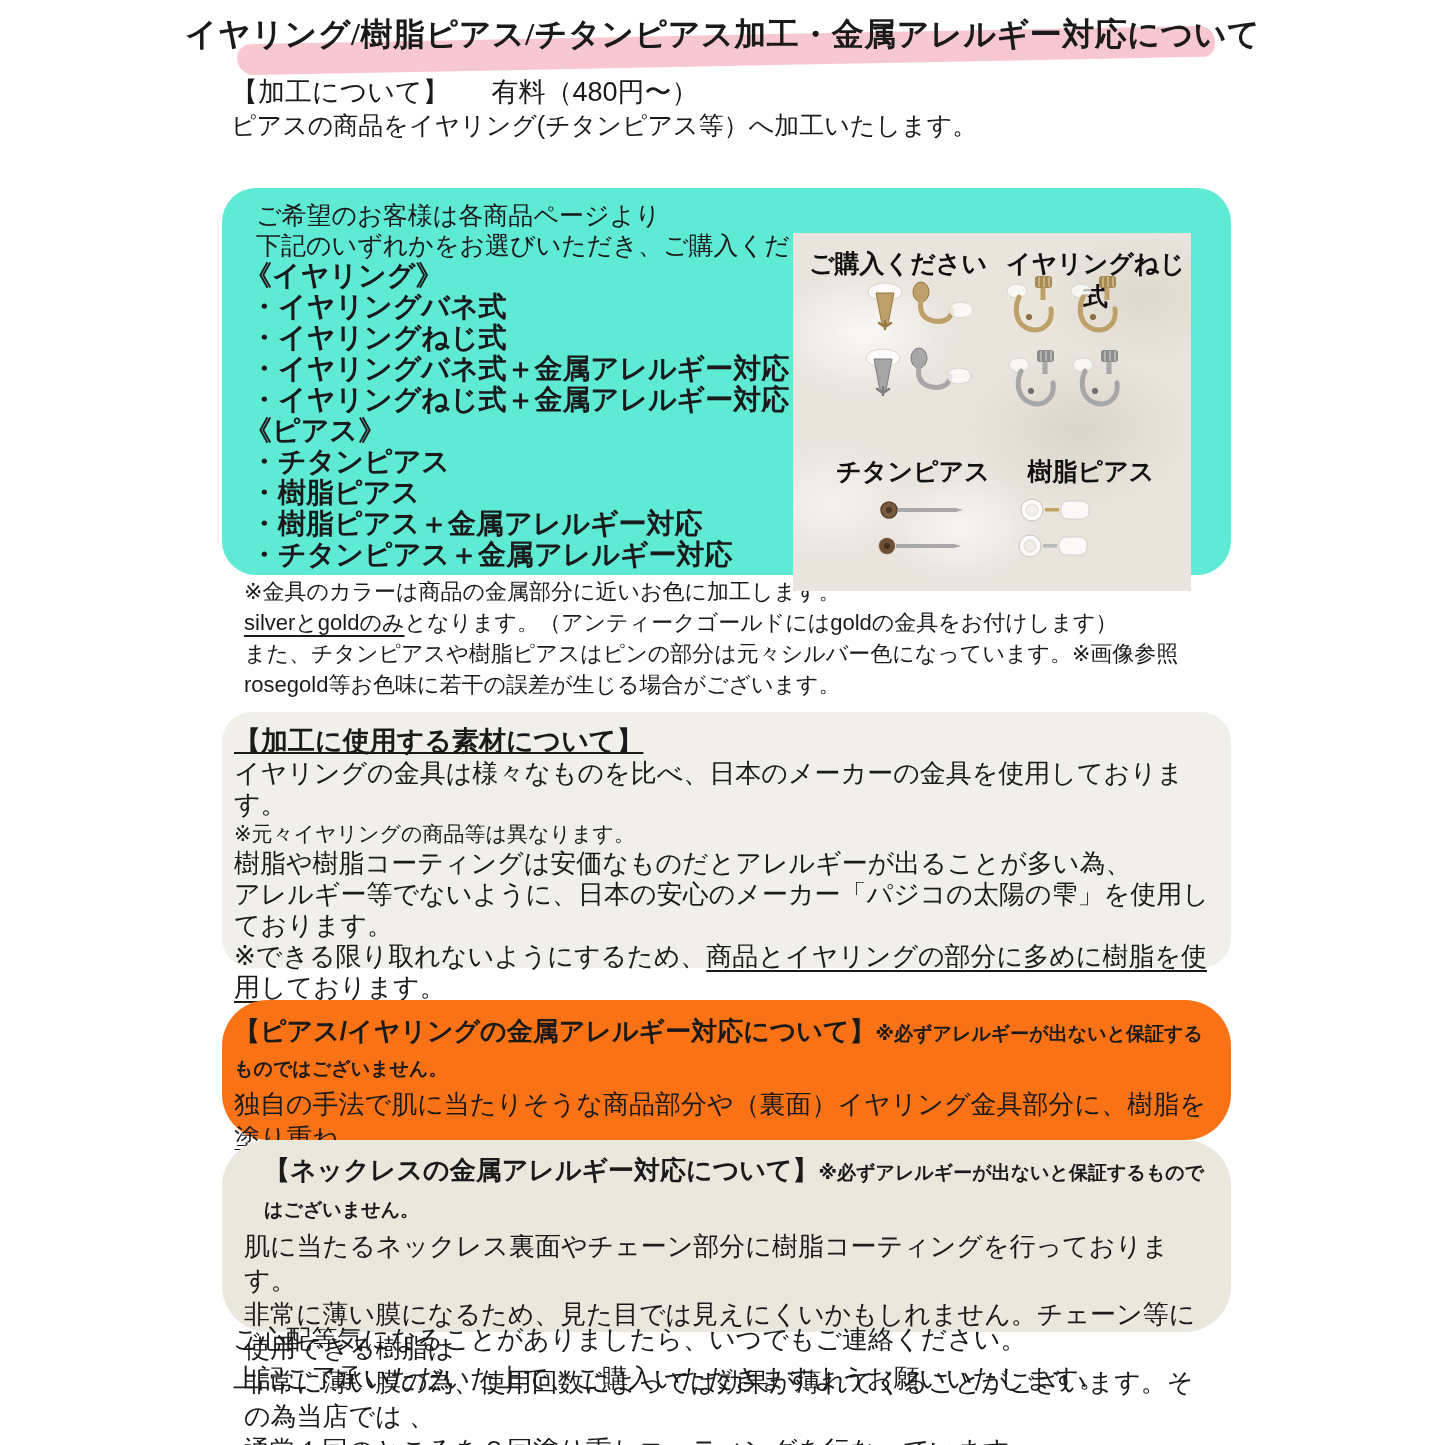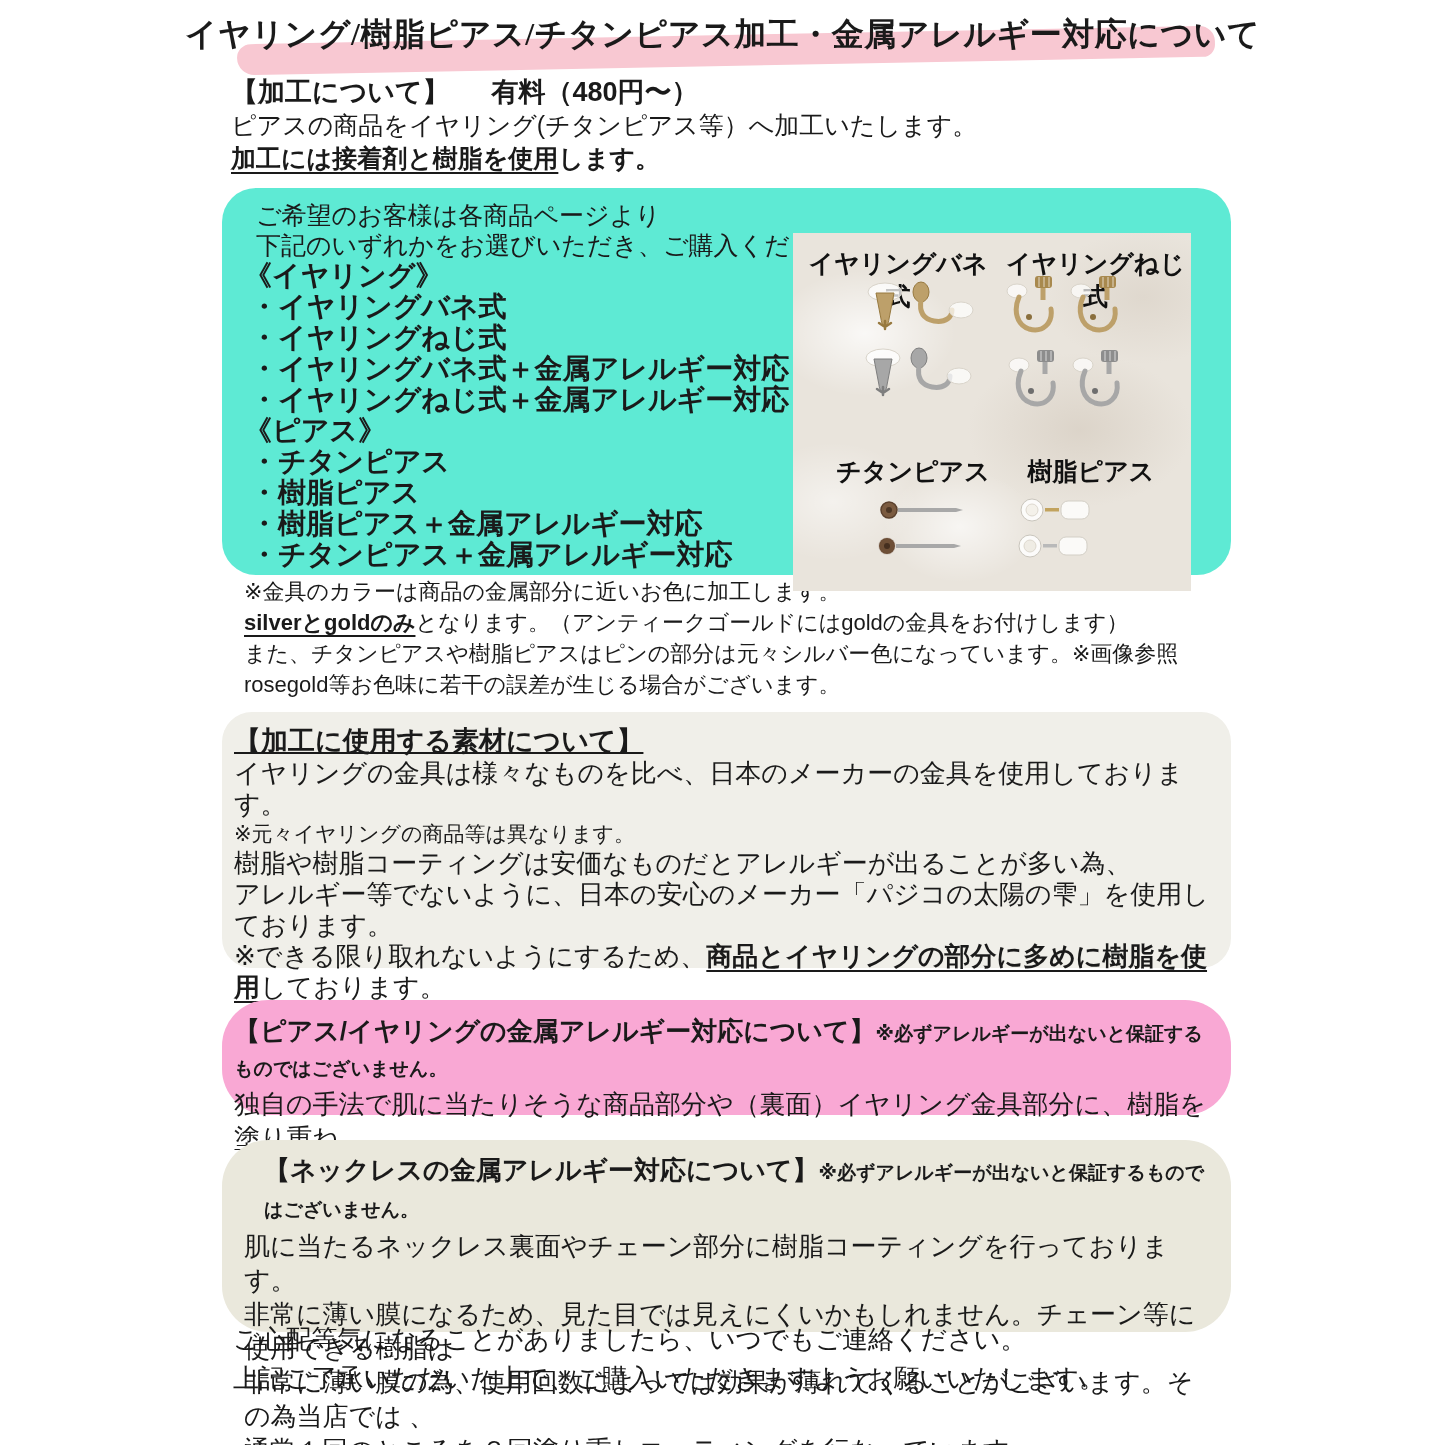--- a/index.html
+++ b/index.html
@@ -1,20 +1,20 @@
 <!DOCTYPE html>
 <html><head>
 <meta charset="utf-8">
 <style>
   html,body{margin:0;padding:0;background:#ffffff;}
   .page{
     position:relative;width:1445px;height:1445px;background:#ffffff;overflow:hidden;
     font-family:"Liberation Sans","DejaVu Sans",sans-serif;color:#1a1a1a;
   }
-  .b{font-weight:bold;}
+  .b{font-weight:normal;}
   .u{text-decoration:underline;text-decoration-thickness:2px;text-underline-offset:5px;}
 
   
   .title-highlight{
     position:absolute;left:237px;top:35px;width:978px;height:31px;
     background:#f8c8d2;border-radius:16px 18px 14px 20px;transform:rotate(-1.1deg);
   }
   .title{
     position:absolute;left:0;top:13px;width:1445px;margin:0;text-align:center;
     font-size:32px;font-weight:bold;letter-spacing:0.5px;font-family:Liberation Serif, serif;
@@ -22,21 +22,21 @@
 
   
   .intro{position:absolute;left:231px;top:76px;font-size:25px;line-height:33px;}
   .intro .head-line{font-size:27px;}
   .intro .price{margin-left:42px;}
 
   
   .box{position:absolute;left:222px;width:1009px;box-sizing:border-box;}
   .box-cream{top:188px;height:387px;background:#5eead4;border-radius:34px;padding:12px 14px 0 22px;}
   .box-gray{top:712px;height:256px;background:#f0efe9;border-radius:30px;padding:12px 14px 0 12px;}
-  .box-tan{top:1000px;height:115px;background:#f9a8d4;border-radius:46px;padding:14px 14px 0 12px;}
+  .box-tan{top:1000px;height:140px;background:#f97316;border-radius:46px;padding:14px 14px 0 12px;}
   .box-beige{top:1140px;height:192px;background:#eae8dc;border-radius:46px;padding:12px 14px 0 14px;}
 
   .sel-intro{font-size:25px;line-height:30px;padding-left:12px;}
   .sel-group{font-size:28px;font-weight:bold;line-height:31px;}
   .sel-item{font-size:28px;font-weight:bold;line-height:31px;padding-left:6px;}
   .sel-notes{margin-top:6px;font-size:22px;line-height:31px;}
 
   
   .photo{
     position:absolute;left:571px;top:45px;width:398px;height:358px;
@@ -72,23 +72,20 @@
 <div class="page">
 
   <div class="title-highlight"></div>
   <h1 class="title">イヤリング/樹脂ピアス/チタンピアス加工・金属アレルギー対応について</h1>
 
   <div class="intro">
     <div class="head-line">
       <span class="b">【加工について】</span><span class="b price">有料（480円〜）</span>
     </div>
     <div>ピアスの商品をイヤリング(チタンピアス等）へ加工いたします。</div>
-    <div class="b">
-      <span class="u">加工には接着剤と樹脂を使用</span><span>します。</span>
-    </div>
   </div>
 
   <section class="box box-cream">
     <div class="sel-intro">ご希望のお客様は各商品ページより</div>
     <div class="sel-intro">下記のいずれかをお選びいただき、ご購入ください。</div>
     <div class="sel-group">《イヤリング》</div>
     <div class="sel-item">・イヤリングバネ式</div>
     <div class="sel-item">・イヤリングねじ式</div>
     <div class="sel-item">・イヤリングバネ式＋金属アレルギー対応</div>
     <div class="sel-item">・イヤリングねじ式＋金属アレルギー対応</div>
@@ -101,21 +98,21 @@
     <div class="sel-notes">
       <div>※金具のカラーは商品の金属部分に近いお色に加工します。</div>
       <div>
         <span class="b u">silverとgoldのみ</span><span>となります。（アンティークゴールドにはgoldの金具をお付けします）</span>
       </div>
       <div>また、チタンピアスや樹脂ピアスはピンの部分は元々シルバー色になっています。※画像参照</div>
       <div>rosegold等お色味に若干の誤差が生じる場合がございます。</div>
     </div>
 
     <div class="photo">
-      <div class="photo-label" style="left:10px;top:14px;width:190px;">イヤリングバネ式</div>
+      <div class="photo-label" style="left:10px;top:14px;width:190px;">ご購入ください</div>
       <div class="photo-label" style="left:210px;top:14px;width:185px;">イヤリングねじ式</div>
 
       <div class="ill" style="left:66px;top:46px;">
         <svg width="120" height="62" viewBox="0 0 120 62">
           <ellipse cx="26" cy="13" rx="17" ry="9" fill="rgba(255,255,255,0.75)" stroke="#d9d4ca"></ellipse>
           <path d="M17 14 L35 14 L30 40 C29 49 23 49 22 40 Z" fill="#bda06a" stroke="#97793f" stroke-width="1"></path>
           <path d="M20 44 L26 48 L32 44 M26 42 L26 50" stroke="#97793f" stroke-width="2.5" fill="none" stroke-linecap="round"></path>
           <ellipse cx="62" cy="13" rx="8" ry="10" fill="#bda06a" stroke="#97793f"></ellipse>
           <path d="M62 21 C60 33 64 40 75 42 C87 44 93 38 93 31" stroke="#bda06a" stroke-width="5" fill="none" stroke-linecap="round"></path>
           <ellipse cx="102" cy="31" rx="12" ry="8" fill="rgba(255,255,255,0.72)" stroke="#d9d4ca"></ellipse>

